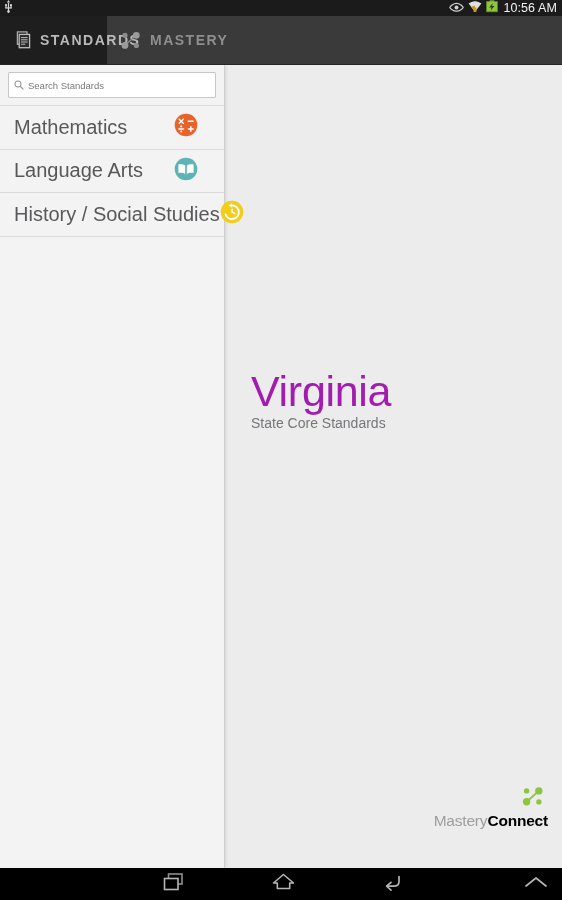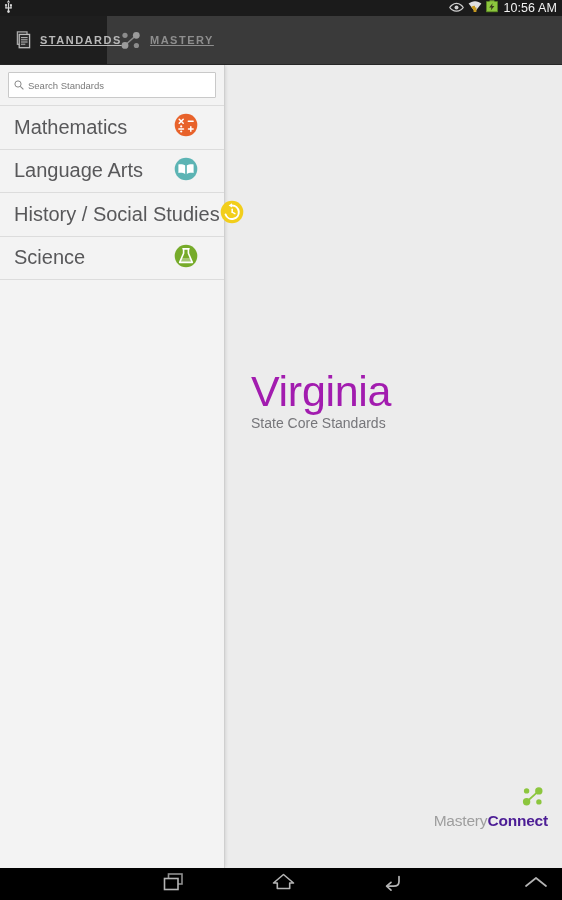--- a/index.html
+++ b/index.html
@@ -62,26 +62,25 @@
     padding: 0 17px 0 14px;
     cursor: pointer;
     position: relative;
   }
   .tab.active {
     background: #1e1e1e;
     width: 107px;
   }
   .tab.inactive { width: 120px; }
   .tab-label {
-    font-size: 11px;
+    font-size: 14px;
     font-weight: bold;
     letter-spacing: 1.5px;
     text-transform: uppercase;
     white-space: nowrap;
-    text-decoration: underline;
   }
   .tab.active .tab-label { color: #b9b9b9; }
   .tab.inactive .tab-label { color: #8e8e8e; }
   .tab-icon { display: flex; align-items: center; justify-content: center; }
 
   
   #content {
     position: absolute;
     left: 0; top: 65px;
     width: 562px; height: 803px;
@@ -186,21 +185,21 @@
     padding-right: 4px;
     margin-bottom: 1px;
   }
   #brand-text {
     font-size: 15.5px;
     letter-spacing: -0.2px;
     white-space: nowrap;
     font-family: "Liberation Sans", sans-serif;
   }
   #brand-mastery { color: #9e9e9e; font-weight: normal; }
-  #brand-connect { color: #4c1d95; font-weight: bold; }
+  #brand-connect { color: #000000; font-weight: bold; }
 
   
   #nav-bar {
     position: absolute;
     left: 0; top: 868px;
     width: 562px; height: 32px;
     background: #000000;
     display: flex;
     align-items: center;
   }
@@ -355,31 +354,20 @@
               <path d="M12 5.4 A6.8 6.8 0 1 1 5.6 14.5" fill="none" stroke="#ffffff" stroke-width="2" stroke-linecap="round"></path>
               <path d="M12 3.3 L12 7.6 L8.6 5.45 Z" fill="#ffffff"></path>
               <g stroke="#ffffff" stroke-width="1.5" stroke-linecap="round">
                 <line x1="12.2" y1="12.2" x2="12.2" y2="9.2"></line>
                 <line x1="12.2" y1="12.2" x2="14.9" y2="13.6"></line>
               </g>
             </svg>
           </span>
         </li>
 
-        <li class="subject-row">
-          <span class="subject-label">Science</span>
-          <span class="subject-icon">
-            <svg width="24" height="24" viewBox="0 0 24 24">
-              <circle cx="12" cy="12" r="11.3" fill="#76ab2a"></circle>
-              <path d="M9.6 4.8 L14.4 4.8 L14.4 9.2 L18.3 18.4 L5.7 18.4 L9.6 9.2 Z" fill="none" stroke="#ffffff" stroke-width="1.6" stroke-linejoin="round"></path>
-              <line x1="9" y1="4.8" x2="15" y2="4.8" stroke="#ffffff" stroke-width="1.6" stroke-linecap="round"></line>
-              <path d="M7.5 14 L16.5 14 L18.3 18.4 L5.7 18.4 Z" fill="#ffffff" opacity="0.35"></path>
-            </svg>
-          </span>
-        </li>
 
       </ul>
     </div>
 
     <div id="main-panel">
 
       <div id="state-block">
         <div id="state-name">Virginia</div>
         <div id="state-subtitle">State Core Standards</div>
       </div>

